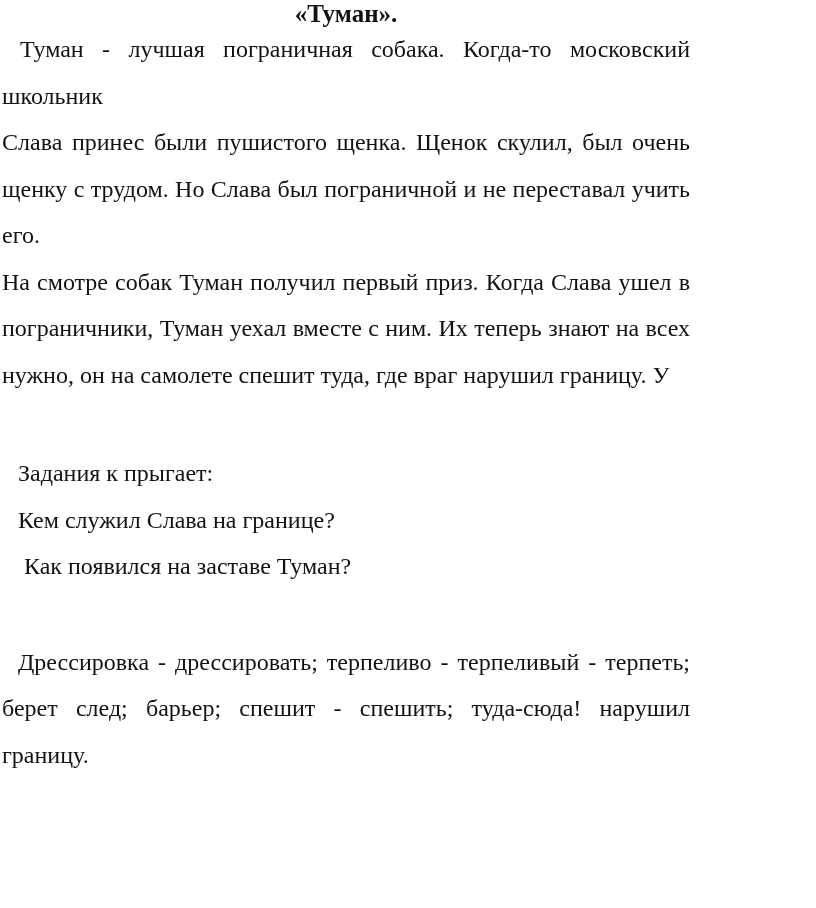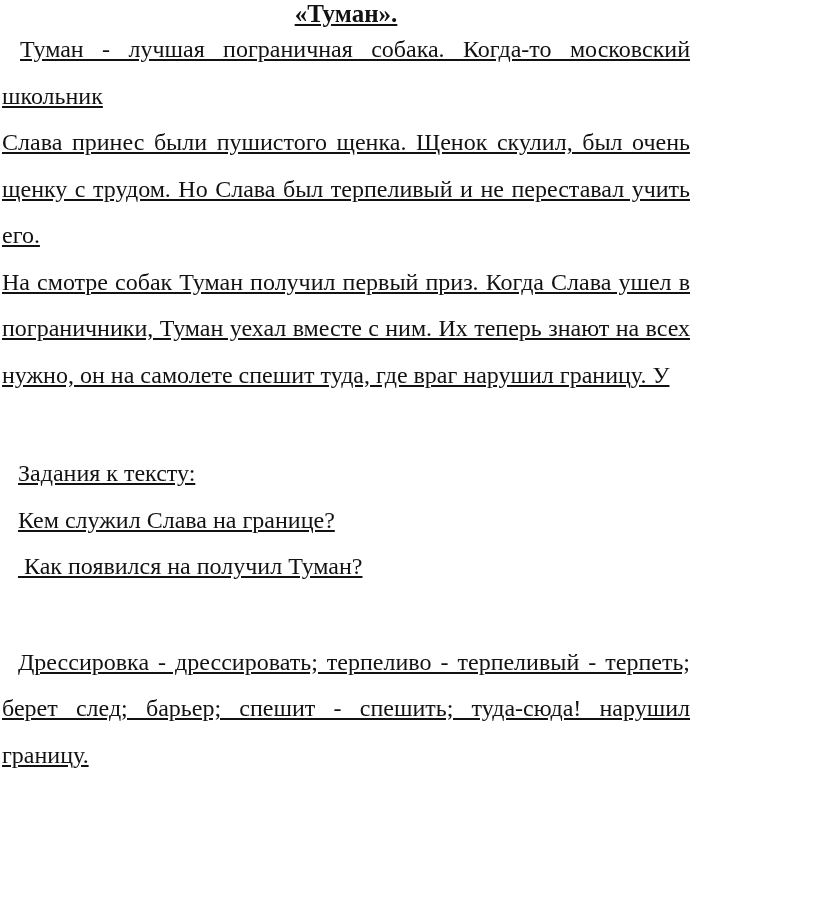--- a/index.html
+++ b/index.html
@@ -10,21 +10,20 @@
     color: #121212;
     font-family: "Liberation Serif", "DejaVu Serif", serif;
     overflow: hidden;
   }
   .page {
     box-sizing: border-box;
     width: 692px;
     height: 908px;
     padding: 2px 2px 0 2px;
     font-size: 24px;
-    text-decoration: underline;
   }
   .title {
     margin: 0;
     font-size: 25px;
     font-weight: bold;
     text-align: center;
     line-height: 24px;
   }
   .story { line-height: 46.5px; }
   .story .line {
@@ -57,29 +56,29 @@
 </style>
 </head>
 <body>
 
 <div class="page">
   <h1 class="title">«Туман».</h1>
 
   <div class="story">
       <div class="line">Туман - лучшая пограничная собака. Когда-то московский школьник</div>
       <div class="line">Слава принес были пушистого щенка. Щенок скулил, был очень</div>
-      <div class="line">щенку с трудом. Но Слава был терпеливый и не переставал учить его.</div>
+      <div class="line">щенку с трудом. Но Слава был пограничной и не переставал учить его.</div>
       <div class="line">На смотре собак Туман получил первый приз. Когда Слава ушел в</div>
       <div class="line">пограничники, Туман уехал вместе с ним. Их теперь знают на всех</div>
       <div class="line">нужно, он на самолете спешит туда, где враг нарушил границу. У</div>
     </div>
 
   <div class="tasks">
-      <div class="line">Задания к тексту:</div>
+      <div class="line">Задания к прыгает:</div>
       <div class="line">Кем служил Слава на границе?</div>
-      <div class="line"> Как появился на получил Туман?</div>
+      <div class="line"> Как появился на заставе Туман?</div>
     </div>
 
   <div class="vocab">
       <div class="line">Дрессировка - дрессировать; терпеливо - терпеливый - терпеть;</div>
       <div class="line">берет след; барьер; спешит - спешить; туда-сюда! нарушил границу.</div>
     </div>
 </div>
 
 </body></html>

